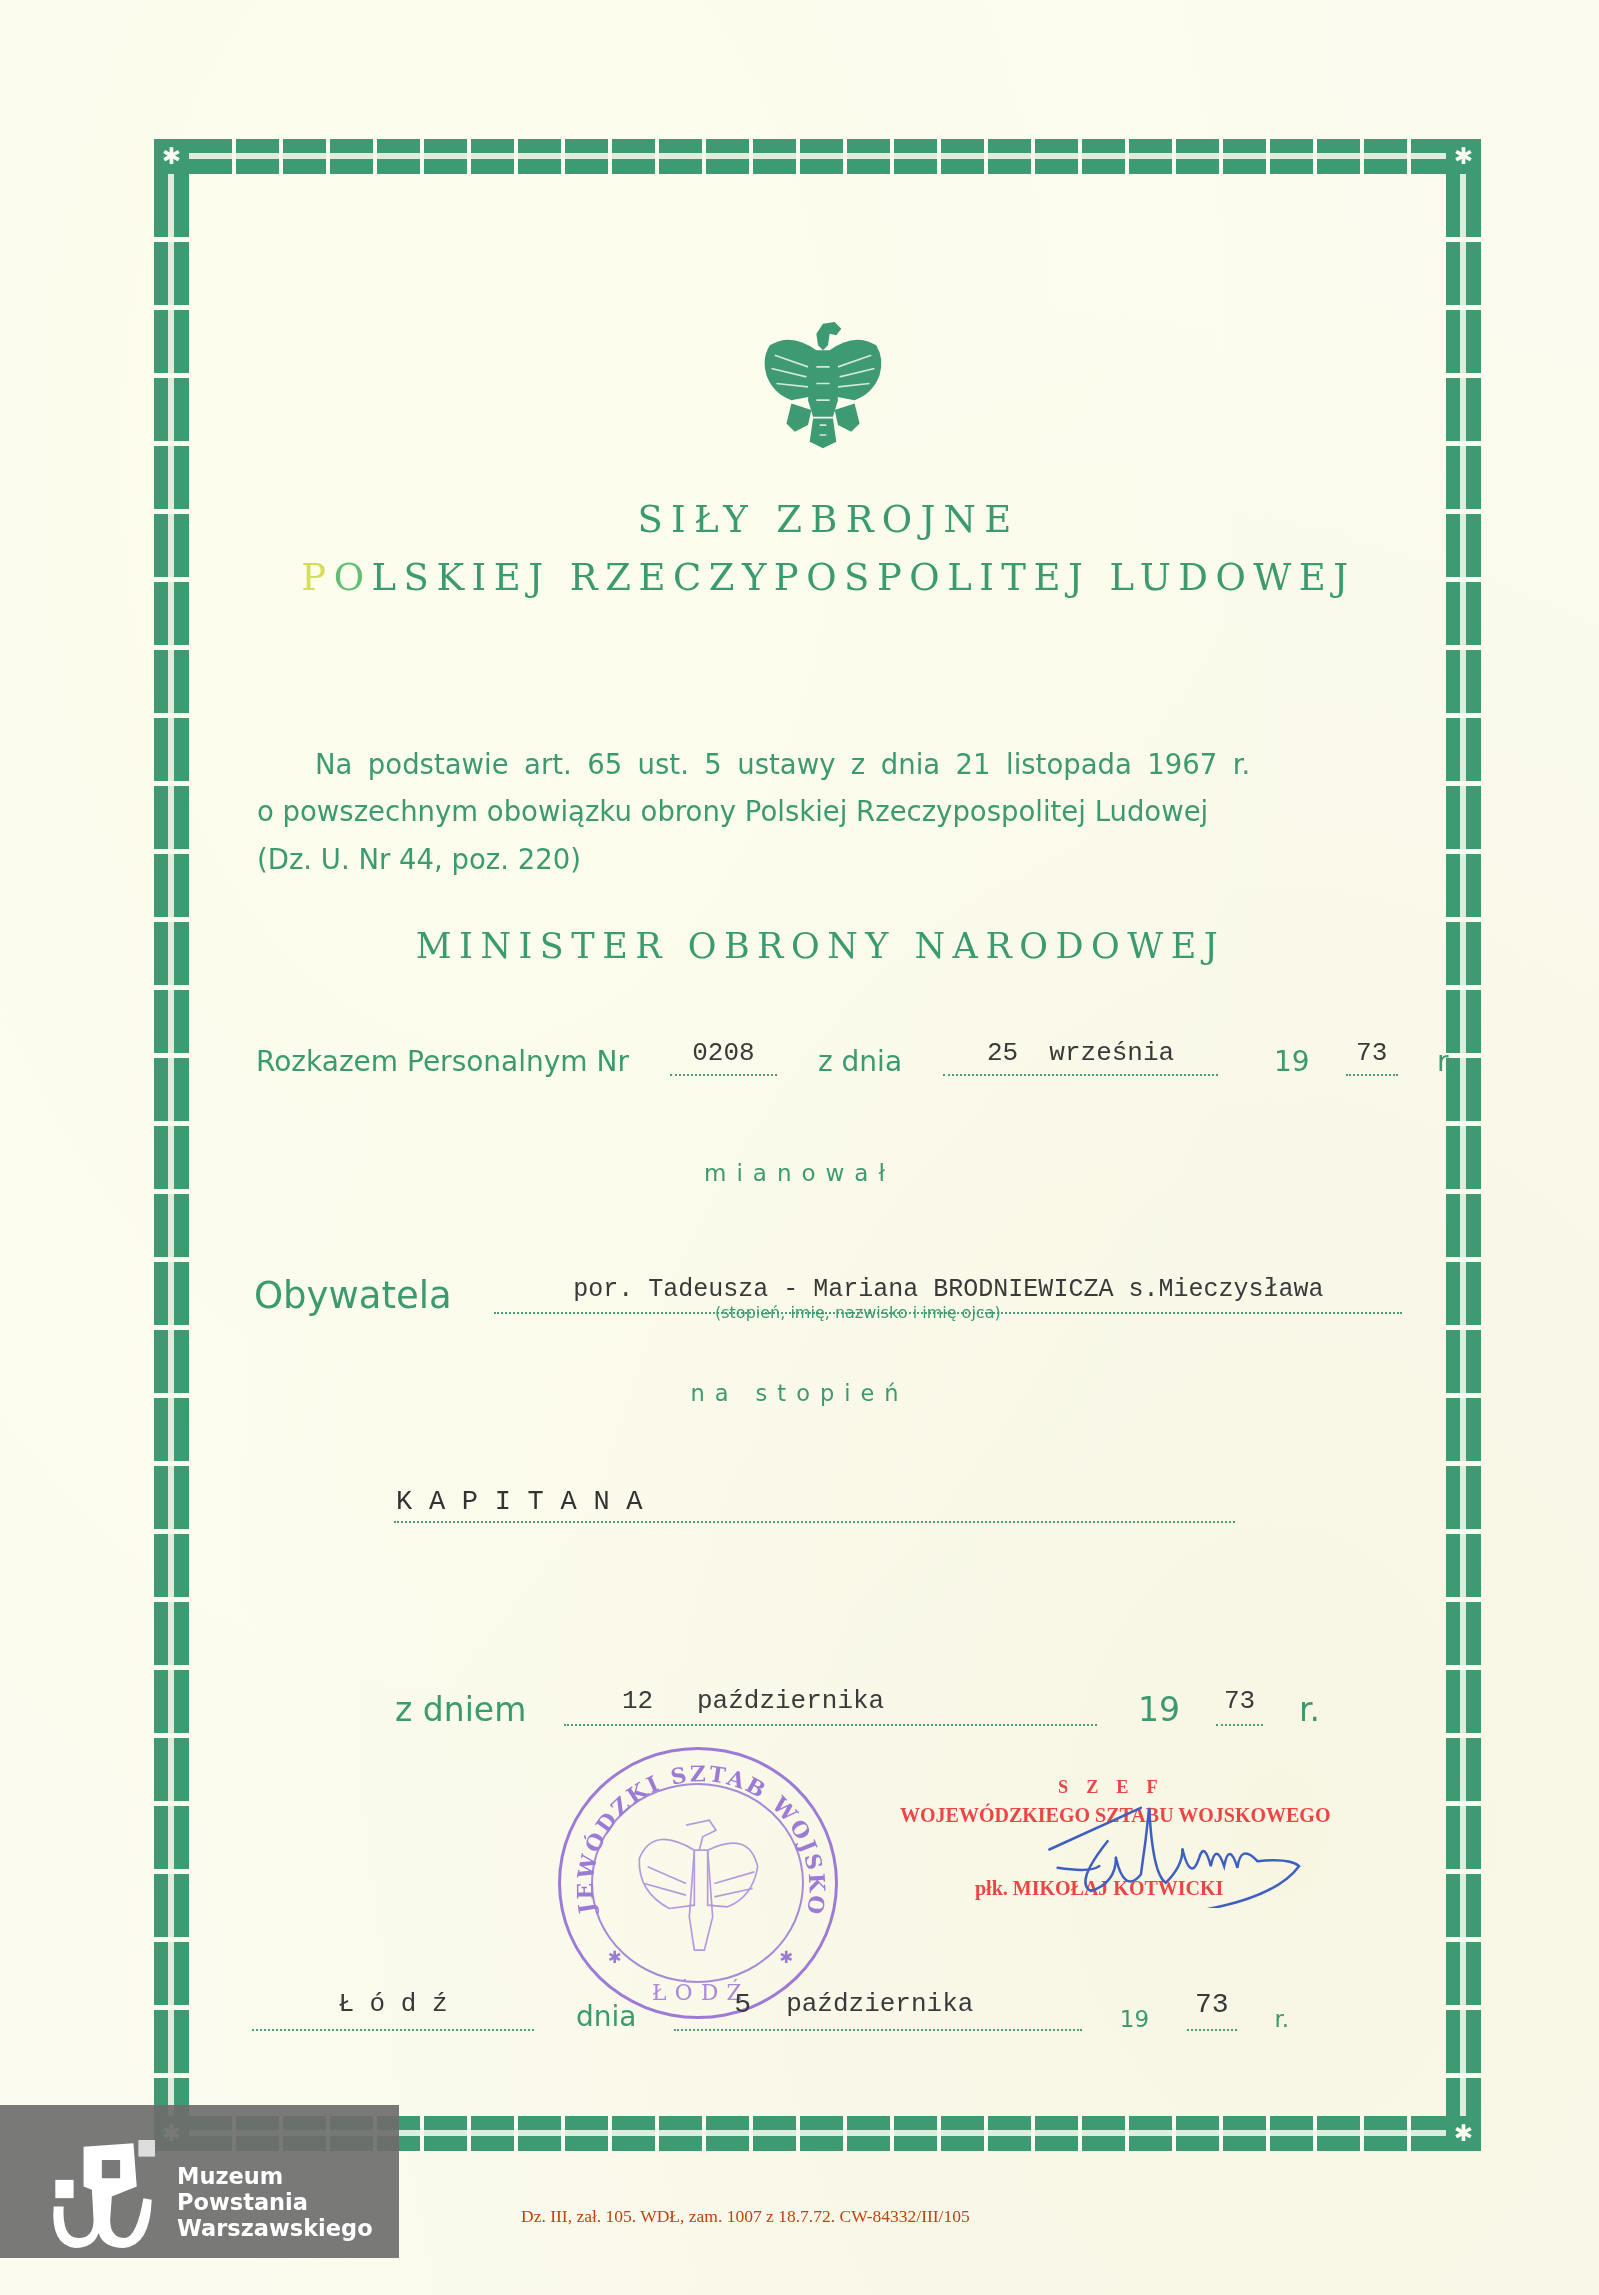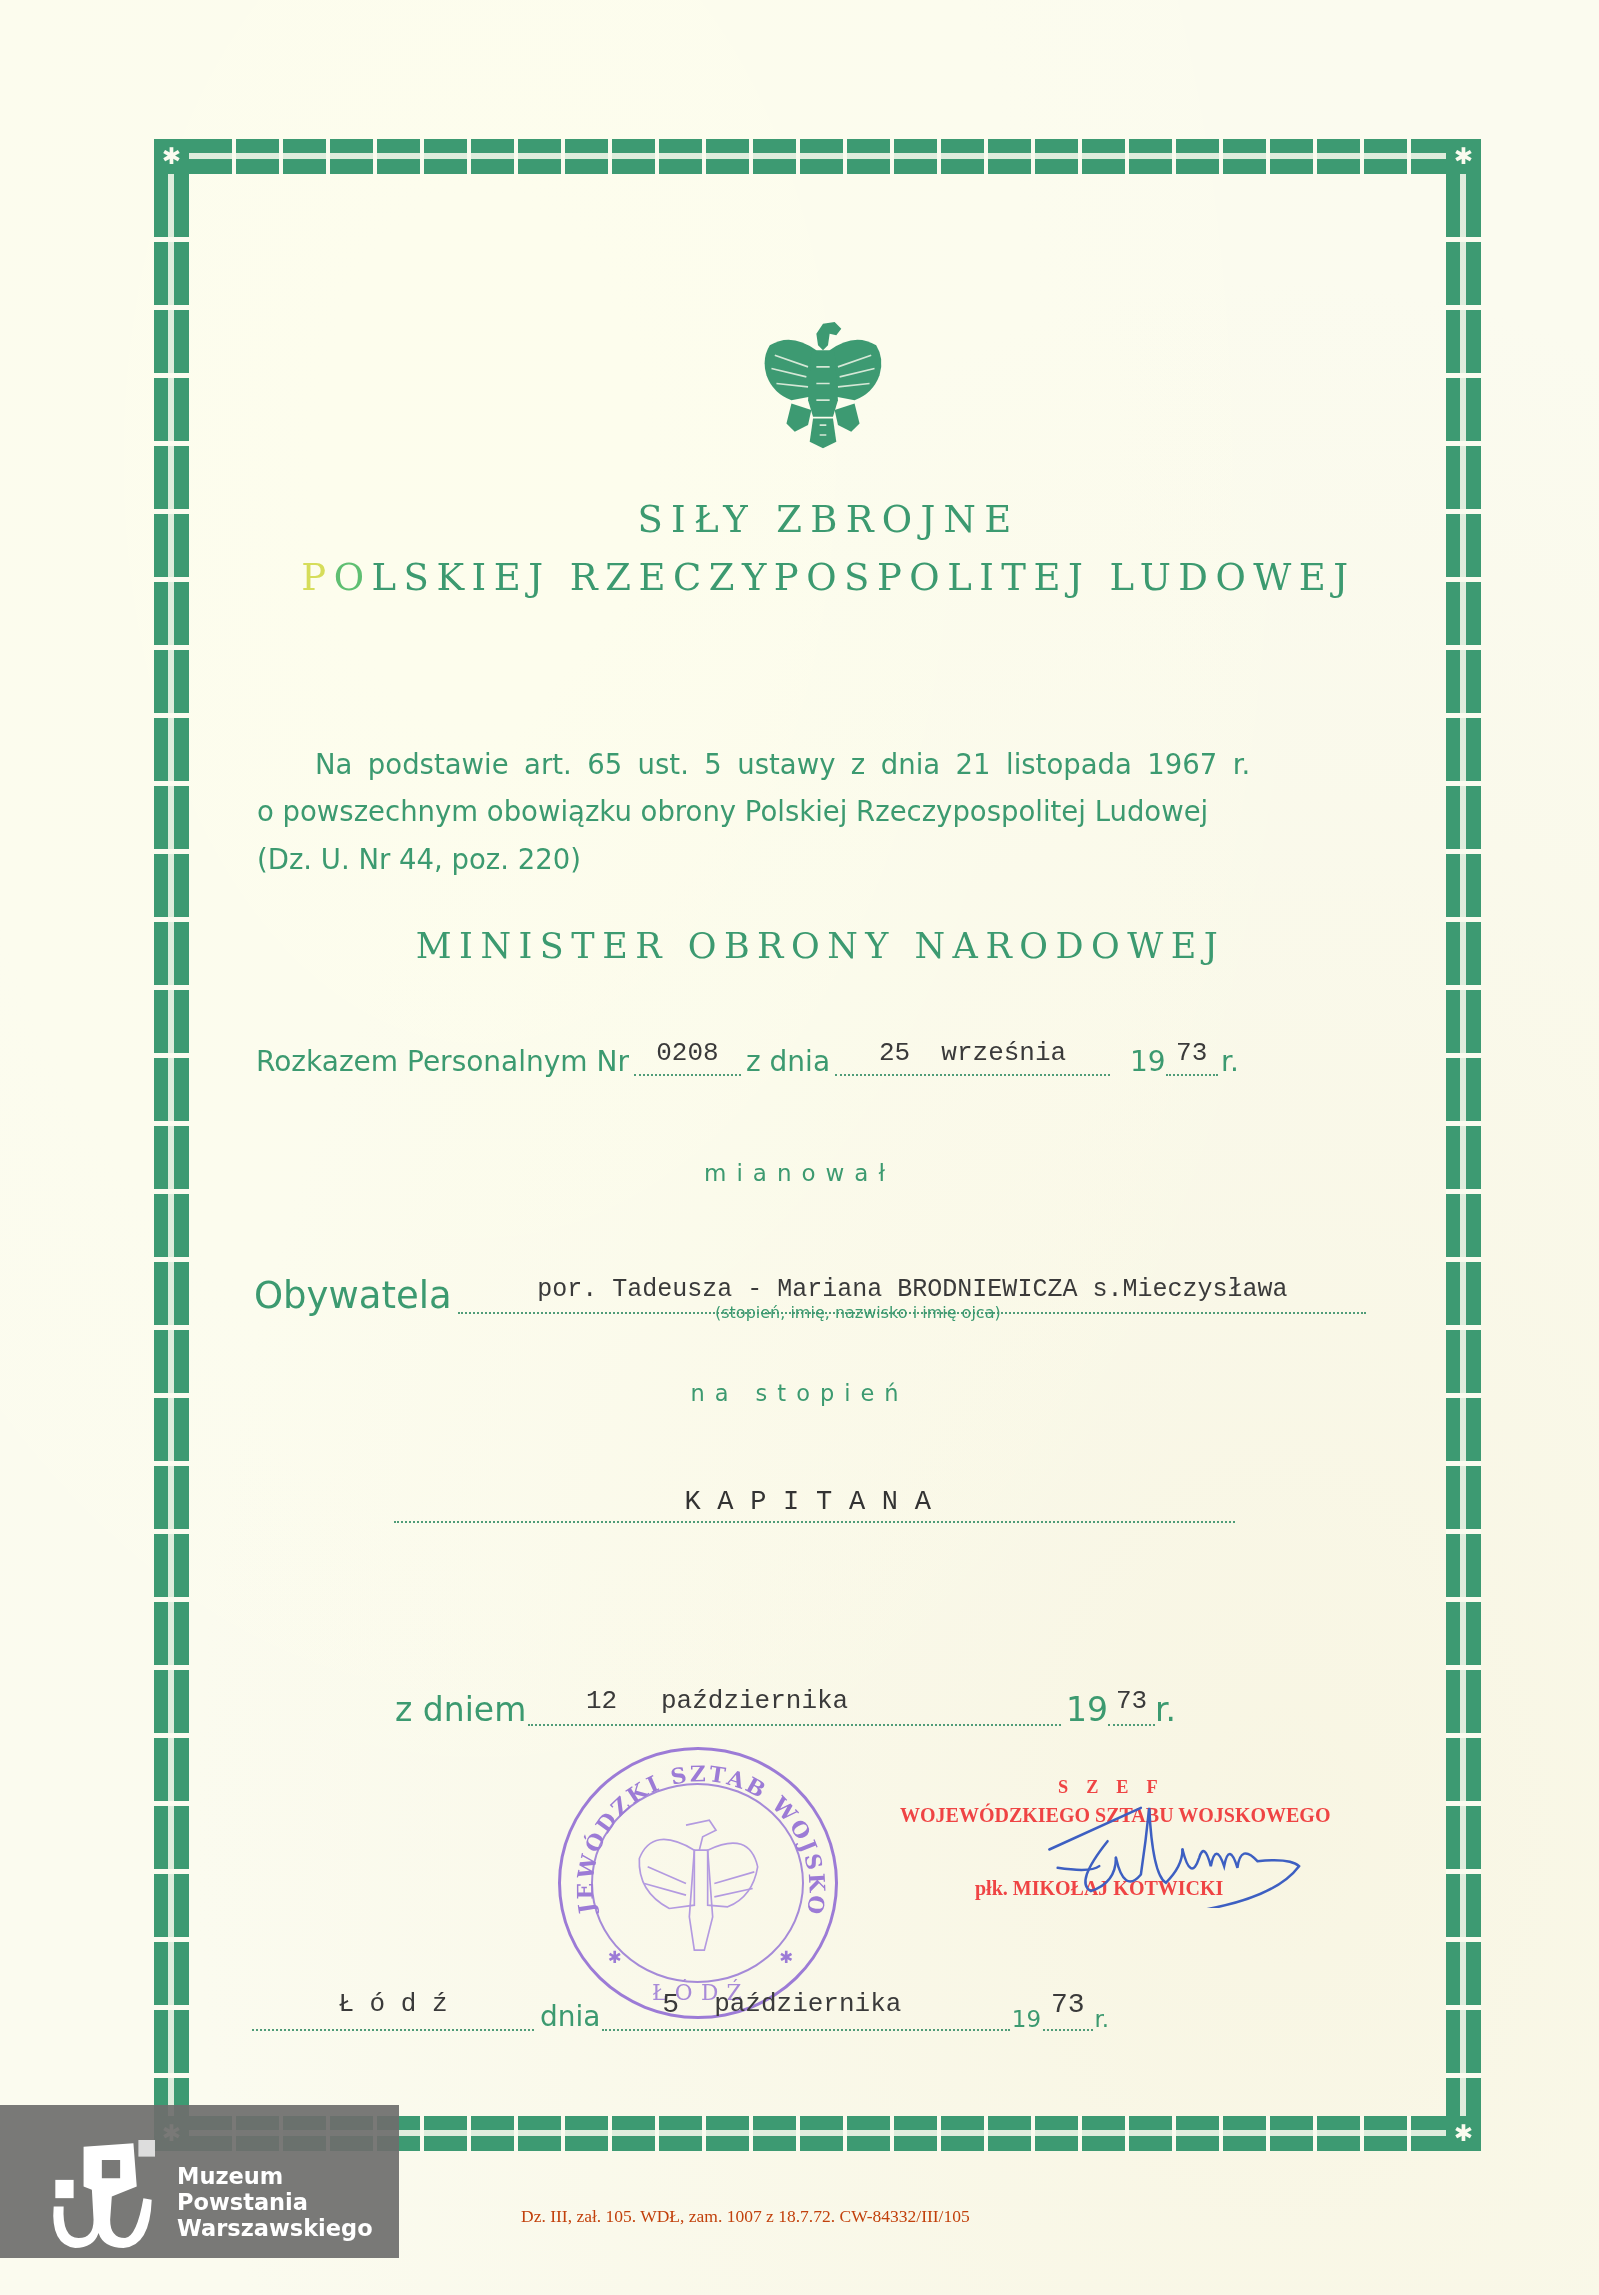--- a/index.html
+++ b/index.html
@@ -64,21 +64,21 @@
 
   .legal {
     position:absolute; left:257px; width:1124px;
     font-family:"DejaVu Sans", sans-serif; color:#3c9a70;
     font-size:27.5px; white-space:nowrap;
   }
   .legal.l1 { top:748px; left:315px; word-spacing:6.7px; }
   .legal.l2 { top:795px; }
   .legal.l3 { top:843px; }
 
-  .row { position:absolute; display:flex; align-items:flex-end; white-space:nowrap; }
+  .row { position:absolute; display:flex; align-items:flex-end; white-space:nowrap;gap:36px; }
   .lbl { font-family:"DejaVu Sans", sans-serif; color:#3c9a70; font-size:28px; line-height:1; }
   .typed {
     font-family:"Liberation Mono", "DejaVu Sans Mono", monospace; color:#3a3a3a;
     font-size:26px; line-height:1;
   }
   .field {
     position:relative; display:inline-block;
     border-bottom:2.5px dotted #4f9c78;
     text-align:center; height:33px; margin:0 5px;
   }
@@ -87,21 +87,21 @@
   .spaced {
     position:absolute; left:0; width:1599px; text-align:center;
     font-family:"DejaVu Sans", sans-serif; color:#3c9a70; font-size:23px;
     letter-spacing:10px;
   }
   .caption {
     position:absolute; left:715px; top:1303px;
     font-family:"DejaVu Sans", sans-serif; color:#3c9a70; font-size:16px; white-space:nowrap;
   }
   .rank {
-    position:absolute; left:396px; top:1487px; width:840px; text-align:center;
+    position:absolute; left:396px; top:1487px; width:840px; 
     font-family:"Liberation Mono", monospace; color:#333; font-size:27px; letter-spacing:16.7px;
   }
   .rank-line {
     position:absolute; left:394px; top:1521px; width:841px; border-bottom:2.5px dotted #4f9c78;
   }
 
   
   .seal {
     position:absolute; left:558px; top:1747px; width:280px; height:272px;
     border:3.3px solid #9c7bd6; border-radius:50%;

